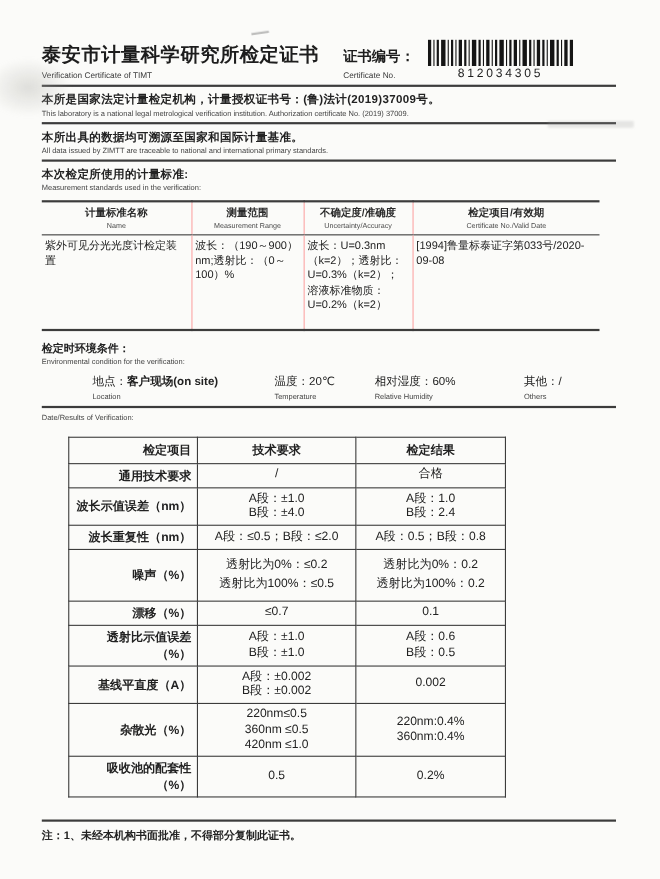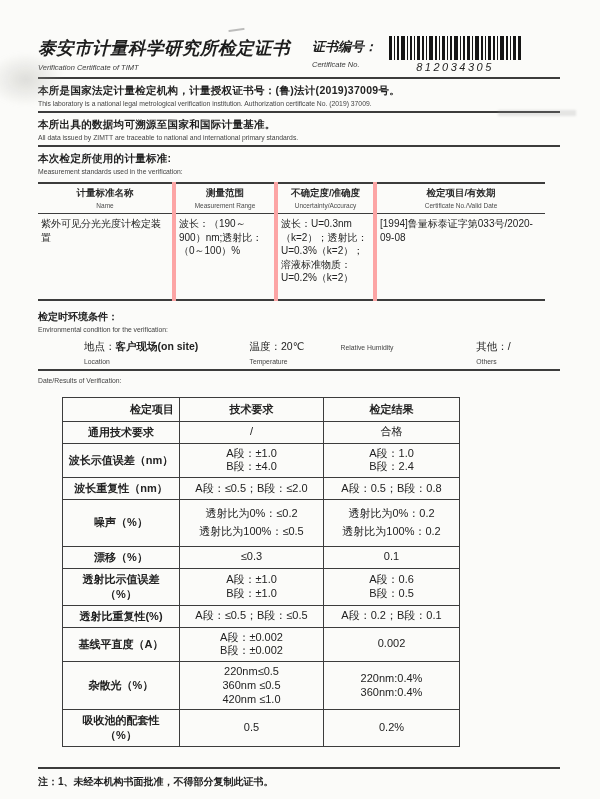--- a/index.html
+++ b/index.html
@@ -13,41 +13,41 @@
 
   
   .smudge-tl { position:absolute; left:-14px; top:52px; width:80px; height:55px;
     background:radial-gradient(ellipse at center, rgba(175,175,168,.38), transparent 68%); filter:blur(2px); }
   .mark-top { position:absolute; left:228px; top:22px; width:16px; height:9px;
     border-bottom:2px solid rgba(110,110,110,.45); transform:rotate(-8deg); filter:blur(.6px); }
   .ghost-tr { position:absolute; left:498px; top:110px; width:78px; height:6px;
     background:rgba(150,150,148,.22); filter:blur(1.2px); }
 
   
-  .header { display:flex; align-items:flex-start;font-style:italic; }
+  .header { display:flex; align-items:flex-end; }
   .title-cn { font-size:17.5px; font-weight:bold; letter-spacing:.5px; color:#1d1d1d; }
   .title-en { font-size:7.5px; color:#3a3a3a; margin-top:3px; }
   .certno-block { margin-left:22px; margin-top:2px; white-space:nowrap; }
   .certno-cn { font-size:13px; font-weight:bold; color:#1d1d1d; }
   .certno-en { font-size:7.5px; color:#3a3a3a; margin-top:4px; }
   .barcode-block { margin-left:12px; margin-top:0; text-align:center; }
   .barcode-block svg { display:block; }
   .certno-value { font-size:11px; letter-spacing:2.5px; color:#1d1d1d; margin-top:1px; }
 
   .rule { border:none; border-top:2px solid #3c3c3c; margin:4px 0 0 0; }
 
   .stmt { margin-top:5px; }
   .stmt-cn { font-size:10.5px; font-weight:bold; color:#222; letter-spacing:.3px; }
   .stmt-en { font-size:6.8px; color:#444; margin-top:2px; }
 
   
   table.standards { border-collapse:collapse; table-layout:fixed; width:507px; margin-top:7px;
     border-top:2px solid #3c3c3c; border-bottom:2px solid #3c3c3c; }
   .standards th { border-bottom:1.5px solid #3c3c3c; padding:3px 2px 4px; vertical-align:top; }
-  .standards th + th, .standards td + td { border-left:4px solid #fca5a5; }
+  .standards th + th, .standards td + td { border-left:1px solid #fca5a5; }
   .sth-cn { font-size:9.5px; font-weight:bold; color:#2a2a2a; text-align:center; }
   .sth-en { font-size:6.5px; font-weight:normal; color:#4a4a4a; text-align:center; margin-top:2px; }
   .standards td { height:86px; vertical-align:top; text-align:left; font-size:10px;
     line-height:1.35; padding:3px 3px; color:#222; }
   .standards col.c1 { width:136px; } .standards col.c2 { width:102px; }
   .standards col.c3 { width:99px; }  .standards col.c4 { width:170px; }
 
   
   .env { margin-top:9px; }
   .env-title-cn { font-size:10px; font-weight:bold; color:#222; }
@@ -64,21 +64,21 @@
   .results-title-en { font-size:6.8px; color:#444; margin-top:2px; }
 
   
   table.results { border-collapse:collapse; table-layout:fixed; margin:13px 0 0 24px;
     border:1.5px solid #3c3c3c; }
   .results col.r1 { width:117px; } .results col.r2 { width:144px; } .results col.r3 { width:136px; }
   .results th, .results td { border:1px solid #3c3c3c; font-size:11px; color:#222;
     padding:3px 5px; vertical-align:middle; }
   .results th { font-weight:bold; text-align:center; padding:4px 5px; }
   .results th.h-item { text-align:right; }
-  .results td.c-item { text-align:center; font-weight:bold; }
+  .results td.c-item { text-align:right; font-weight:bold; }
   .results td.c-mid, .results td.c-res { text-align:center; }
   .results .line { line-height:1.25; }
   .results tr.tall .line { margin:4px 0; }
 
   
   .foot-rule { border:none; border-top:2px solid #3c3c3c; margin:20px 0 0 0; }
   .footer { display:flex; margin-top:6px; }
   .notes { width:400px; }
   .note-cn { font-size:10px; font-weight:bold; color:#222; }
   .note-first { display:flex; }
@@ -205,20 +205,21 @@
     <div class="env-row">
       <div class="env-item e1">
         <div class="env-line"><span>地点：</span><span class="env-val">客户现场(on site)</span></div>
         <div class="env-en">Location</div>
       </div>
       <div class="env-item e2">
         <div class="env-line"><span>温度：</span><span>20℃</span></div>
         <div class="env-en">Temperature</div>
       </div>
       <div class="env-item e3">
+        <div class="env-line"><span>相对湿度：</span><span>60%</span></div>
         <div class="env-en">Relative Humidity</div>
       </div>
       <div class="env-item e4">
         <div class="env-line"><span>其他：</span><span>/</span></div>
         <div class="env-en">Others</div>
       </div>
     </div>
   </div>
 
   <hr class="rule">
@@ -277,44 +278,35 @@
             <div class="line">透射比为100%：≤0.5</div>
           </td>
         <td class="c-res">
             <div class="line">透射比为0%：0.2</div>
             <div class="line">透射比为100%：0.2</div>
           </td>
       </tr>
       <tr>
         <td class="c-item">漂移（%）</td>
         <td class="c-mid">
-            <div class="line">≤0.3</div>
+            <div class="line">≤0.7</div>
           </td>
         <td class="c-res">
             <div class="line">0.1</div>
           </td>
       </tr>
       <tr>
         <td class="c-item">透射比示值误差（%）</td>
         <td class="c-mid">
             <div class="line">A段：±1.0</div>
             <div class="line">B段：±1.0</div>
           </td>
         <td class="c-res">
             <div class="line">A段：0.6</div>
             <div class="line">B段：0.5</div>
-          </td>
-      </tr>
-      <tr>
-        <td class="c-item">透射比重复性(%)</td>
-        <td class="c-mid">
-            <div class="line">A段：≤0.5；B段：≤0.5</div>
-          </td>
-        <td class="c-res">
-            <div class="line">A段：0.2；B段：0.1</div>
           </td>
       </tr>
       <tr>
         <td class="c-item">基线平直度（A）</td>
         <td class="c-mid">
             <div class="line">A段：±0.002</div>
             <div class="line">B段：±0.002</div>
           </td>
         <td class="c-res">
             <div class="line">0.002</div>

